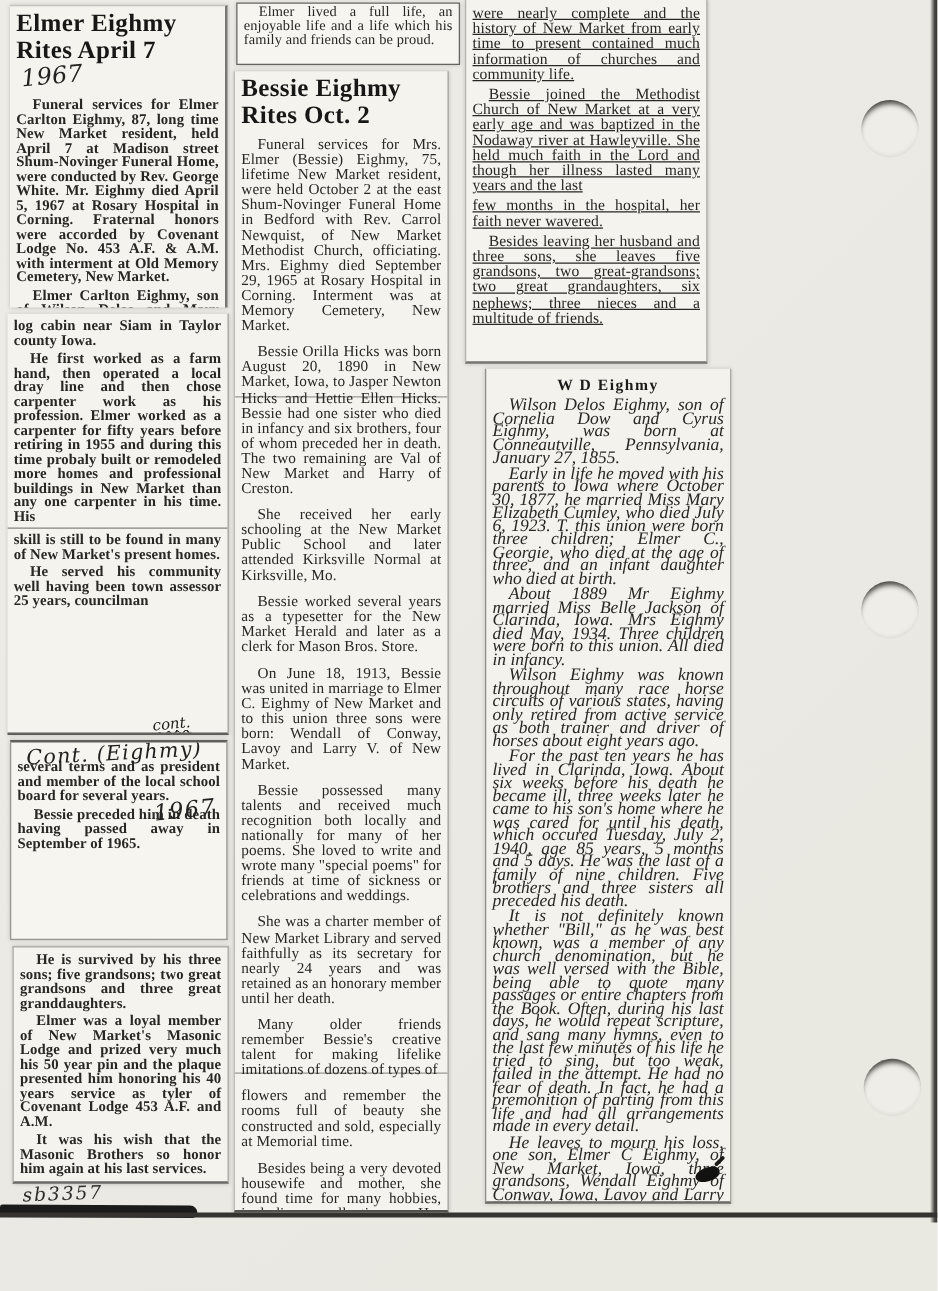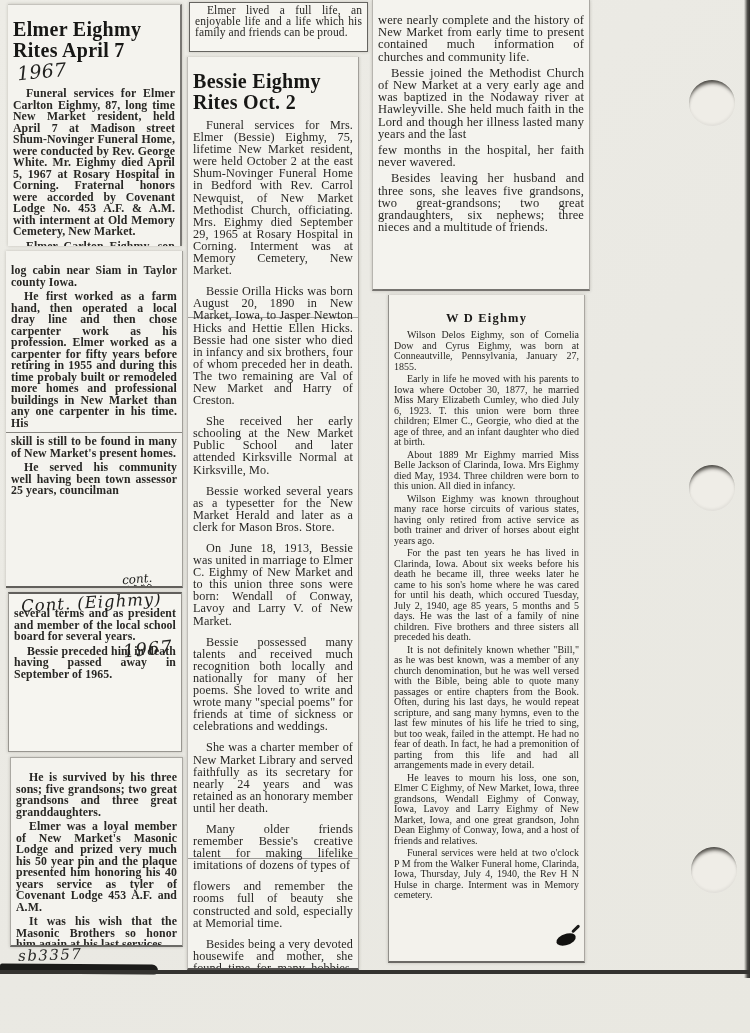--- a/index.html
+++ b/index.html
@@ -3,31 +3,31 @@
 <meta charset="utf-8">
 <style>
   html,body{margin:0;padding:0;}
   body{
     width:750px;height:1033px;position:relative;overflow:hidden;
     background:linear-gradient(135deg,#edece6 0%,#eae9e3 55%,#e9e8e1 100%);
     font-family:"Liberation Serif", serif;
   }
   .clip{
     position:absolute;box-sizing:border-box;overflow:hidden;
-    background:#f4f3ee;color:#282724;padding:14px 5px;
+    background:#f4f3ee;color:#282724;padding:4px 5px;
     box-shadow:0 0 3px rgba(90,85,75,.30);
   }
   .np{margin:0 0 3px;text-align:justify;text-indent:13px;letter-spacing:.1px;}
   .noind{text-indent:0;}
   
   .c1 .np{font-size:11.8px;line-height:11.5px;font-weight:bold;}
   .c2 .np{font-size:12.2px;line-height:12.1px;margin-bottom:9px;}
   .c2s .np{font-size:11.5px;line-height:10.8px;margin:0;}
   .c3a .np{font-size:12.5px;line-height:12.2px;margin-bottom:4px;}
-  .c3b .np{font-size:10px;line-height:10.5px;margin-bottom:2px;letter-spacing:0;}
+  .c3b .np{font-size:14px;line-height:10.5px;margin-bottom:2px;letter-spacing:0;font-style:italic;}
   h1,h2{font-weight:bold;color:#171715;margin:0 0 6px;font-size:20px;line-height:21px;letter-spacing:.3px;}
   h3{font-weight:bold;color:#1c1b19;margin:2px 0 4px;font-size:12.5px;letter-spacing:1.2px;text-align:center;}
   .hand{
     position:absolute;font-family:"DejaVu Serif", serif;font-style:italic;
     color:#21211f;white-space:nowrap;
   }
   .year-top{position:static;display:inline-block;transform:rotate(-5deg);font-size:19px;font-weight:500;margin-left:4px;}
   .cont-scribble{right:30px;bottom:0px;font-size:12px;transform:rotate(-5deg);text-decoration:underline wavy 1px;}
   .cont-header{left:12px;top:-1px;font-size:16.5px;transform:rotate(-3deg);letter-spacing:1px;}
   .mid-year{right:8px;top:44px;font-size:18px;transform:rotate(-6deg);letter-spacing:1px;}
@@ -47,21 +47,21 @@
   .bottom-smudge{position:absolute;left:0;top:964px;width:158px;height:10px;background:#1b1b19;border-radius:2px 6px 4px 2px;transform:rotate(.3deg);}
   .ink-blot{position:absolute;right:8px;bottom:16px;width:20px;height:11px;background:#121210;border-radius:60% 40% 55% 45%;transform:rotate(-14deg);}
   .ink-blot::after{content:"";position:absolute;right:-7px;top:-4px;width:10px;height:3px;background:#1a1a18;transform:rotate(-30deg);border-radius:2px;}
   
   #c1a{left:8px;top:4px;width:174px;height:242px;border-right:2px solid rgba(40,38,34,.6);border-top:1px solid rgba(90,85,75,.3);}
   #c1b{left:6px;top:251px;width:177px;height:337px;border-right:1px solid rgba(60,56,50,.45);border-bottom:2px solid rgba(35,33,30,.7);}
   #c1c{left:8px;top:592px;width:174px;height:160px;border:1px solid rgba(60,56,50,.5);border-top:2px solid rgba(35,33,30,.7);background:#f6f5f0;padding-top:14px;}
   #c1d{left:10px;top:757px;width:173px;height:190px;border:1px solid rgba(60,56,50,.4);border-bottom:2px solid rgba(35,33,30,.65);}
   #c2a{left:189px;top:2px;width:179px;height:50px;border:1.5px solid rgba(40,38,34,.7);background:#f6f5f0;padding:2px 5px;}
   #c2b{left:187px;top:57px;width:172px;height:913px;border-left:1px solid rgba(70,66,60,.3);border-right:1px solid rgba(60,56,50,.45);border-bottom:2.5px solid rgba(30,28,26,.75);}
-  #c3a{left:372px;top:0;width:218px;height:291px;border-left:1px solid rgba(70,66,60,.35);border-right:1px solid rgba(60,56,50,.4);border-bottom:2px solid rgba(35,33,30,.6);}
+  #c3a{left:372px;top:0;width:194px;height:291px;border-left:1px solid rgba(70,66,60,.35);border-right:1px solid rgba(60,56,50,.4);border-bottom:2px solid rgba(35,33,30,.6);text-decoration:underline;}
   #c3b{left:388px;top:295px;width:197px;height:668px;border-left:1.5px solid rgba(50,47,43,.5);border-right:1px solid rgba(60,56,50,.4);border-bottom:2px solid rgba(35,33,30,.65);background:#f3f2ec;}
 </style>
 </head>
 <body>
 
 <div style="position:absolute;inset:0;">
 
   <section class="clip c1" id="c1a">
     <h1><span>Elmer Eighmy</span><br>
       <span>Rites April 7</span><span class="hand year-top">1967</span></h1>

